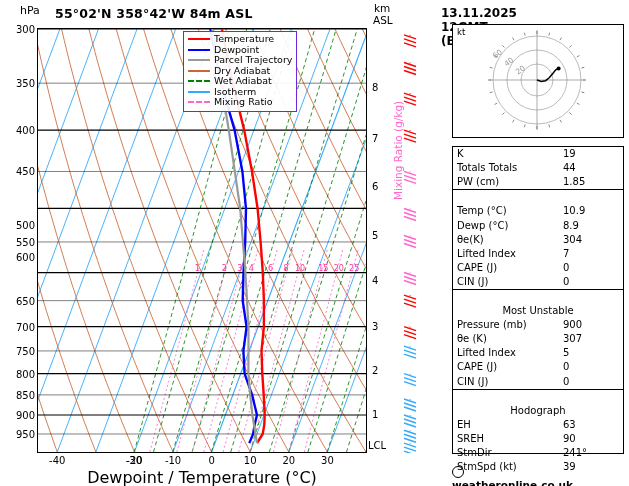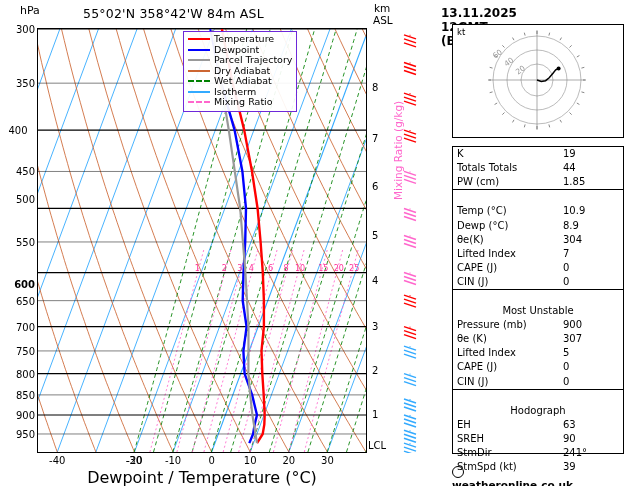--- a/index.html
+++ b/index.html
@@ -4,21 +4,21 @@
 <style>
   html,body{margin:0;padding:0;}
   body{width:629px;height:486px;background:#ffffff;font-family:"DejaVu Sans",sans-serif;overflow:hidden;}
   #root{position:relative;width:515px;height:486px;}
 
   .abs{position:absolute;}
 
   
   #skewt-panel{left:0;top:0;width:430px;height:486px;}
   #hpa-label{left:20px;top:4px;font-size:11px;}
-  #station-title{left:55px;top:6px;font-size:12.5px;font-weight:normal;letter-spacing:.2px;margin-left:28px;}
+  #station-title{left:55px;top:6px;font-size:12.5px;font-weight:bold;letter-spacing:.2px;}
   #km-label{left:374px;top:2px;font-size:10.5px;}
   #asl-label{left:373px;top:14px;font-size:10.5px;}
 
   #plot{left:37px;top:28px;width:330px;height:425px;border:1px solid #000;box-sizing:border-box;background:#fff;overflow:hidden;}
   #plot svg{display:block;}
 
   .ytick{position:absolute;right:0;transform:translateY(-50%);font-size:10px;text-align:right;width:34px;}
   #ylabels{left:0;top:28px;width:35px;height:425px;}
 
   #xlabels{left:20px;top:455px;width:365px;height:16px;}
@@ -65,25 +65,25 @@
   <div id="skewt-panel" class="abs">
 
     <div id="hpa-label" class="abs">hPa</div>
     <div id="station-title" class="abs">55°02'N 358°42'W 84m ASL</div>
     <div id="km-label" class="abs">km</div>
     <div id="asl-label" class="abs">ASL</div>
 
     <div id="ylabels" class="abs">
         <div class="ytick" style="top: 1px;">300</div>
         <div class="ytick" style="top: 55.1588px;">350</div>
-        <div class="ytick" style="top: 102.073px; text-align: center;">400</div>
+        <div class="ytick" style="top: 102.073px;">400</div>
         <div class="ytick" style="top: 143.455px;">450</div>
-        <div class="ytick" style="top: 171px; margin-left: 12px;">500</div>
+        <div class="ytick" style="top: 197px; margin-left: 12px;">500</div>
         <div class="ytick" style="top: 213.958px;">550</div>
-        <div class="ytick" style="top: 256px; font-weight: bold;">600</div>
+        <div class="ytick" style="top: 229px;">600</div>
         <div class="ytick" style="top: 272.65px;">650</div>
         <div class="ytick" style="top: 298.687px;">700</div>
         <div class="ytick" style="top: 322.927px;">750</div>
         <div class="ytick" style="top: 345.601px;">800</div>
         <div class="ytick" style="top: 366.901px;">850</div>
         <div class="ytick" style="top: 386.983px;">900</div>
         <div class="ytick" style="top: 405.979px; margin-left: 32px;">950</div>
       </div>
 
     <div id="plot" class="abs">

